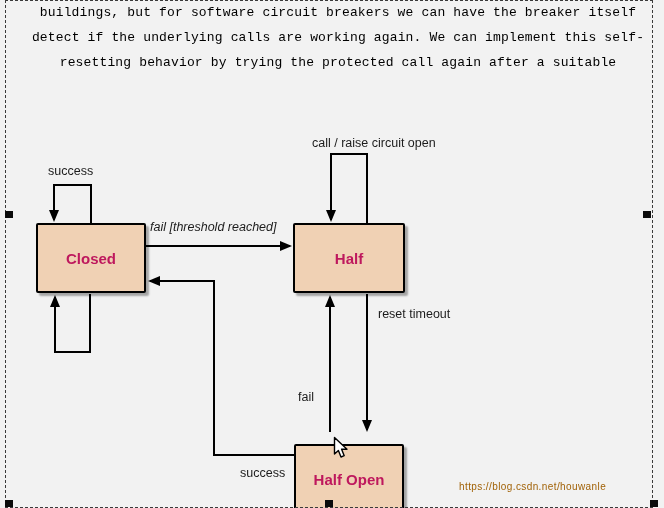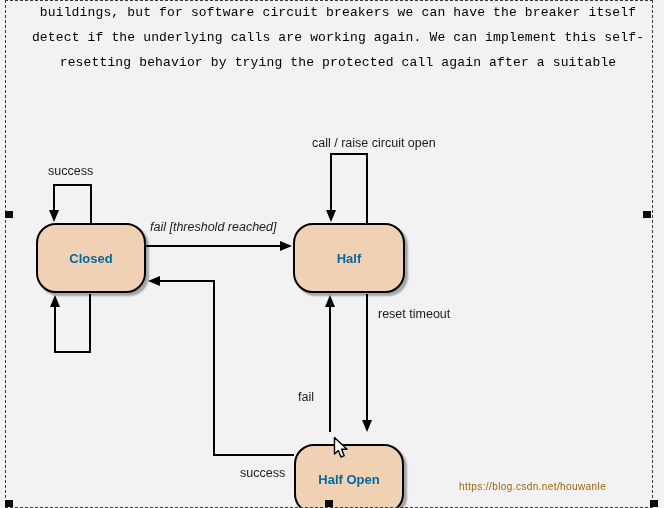--- a/index.html
+++ b/index.html
@@ -48,28 +48,28 @@
   }
 
   
   .arrows-svg { position: absolute; left: 0; top: 0; }
 
   .state {
     position: absolute;
     box-sizing: border-box;
     background: #f0d1b4;
     border: 2px solid #000;
-    border-radius: 20px;
+    border-radius: 2px;
     box-shadow: 3px 3px 2px rgba(0,0,0,0.32);
     display: flex;
     align-items: center;
     justify-content: center;
     font-weight: bold;
-    font-size: 13px;
-    color: #0369a1;
+    font-size: 15px;
+    color: #be185d;
   }
   .state.closed    { left: 36px;  top: 223px; width: 110px; height: 70px; }
   .state.open      { left: 293px; top: 223px; width: 112px; height: 70px; }
   .state.half-open { left: 294px; top: 444px; width: 110px; height: 70px; }
 
   .t-label {
     position: absolute;
     font-size: 12.5px;
     color: #1c1c1c;
     white-space: nowrap;

